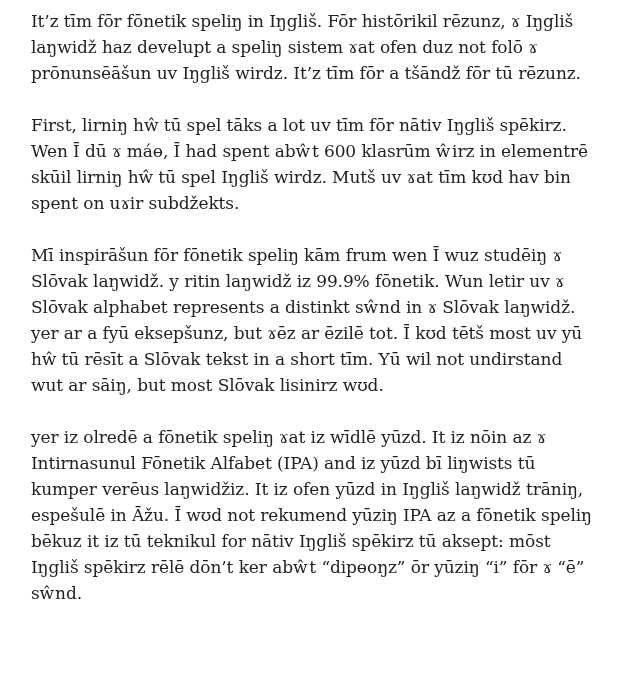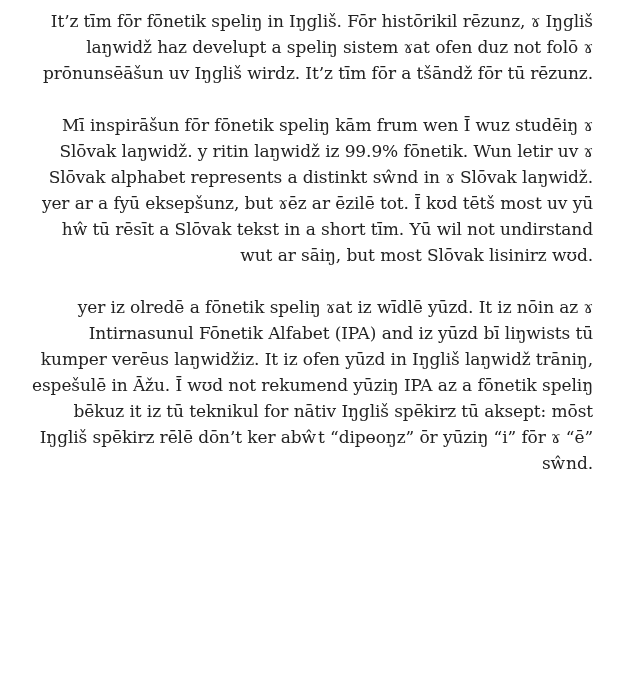--- a/index.html
+++ b/index.html
@@ -22,28 +22,29 @@
   }
   .article {
     font-family: "DejaVu Serif", "Liberation Serif", serif;
     font-size: 17px;
     line-height: 26px;
     color: #222222;
     letter-spacing: -0.1px;
   }
   .article p {
     margin: 0 0 26px 0;
-    text-align: right;
+    text-align: left;
   }
   .article p:last-child {
     margin-bottom: 0;
   }
 </style>
 </head>
 <body>
 
 <div class="page">
   <div class="article">
     <p>It’z tīm fōr fōnetik speliŋ in Iŋgliš. Fōr histōrikil rēzunz, ɤ Iŋgliš laŋwidž haz develupt a speliŋ sistem ɤat ofen duz not folō ɤ prōnunsēāšun uv Iŋgliš wirdz. It’z tīm fōr a tšāndž fōr tū rēzunz.</p>
+    <p>First, lirniŋ hŵ tū spel tāks a lot uv tīm fōr nātiv Iŋgliš spēkirz. Wen Ī dū ɤ máɵ, Ī had spent abŵt 600 klasrūm ŵirz in elementrē skūil lirniŋ hŵ tū spel Iŋgliš wirdz. Mutš uv ɤat tīm kʊd hav bin spent on uɤir subdžekts.</p>
     <p>Mī inspirāšun fōr fōnetik speliŋ kām frum wen Ī wuz studēiŋ ɤ Slōvak laŋwidž. y ritin laŋwidž iz 99.9% fōnetik. Wun letir uv ɤ Slōvak alphabet represents a distinkt sŵnd in ɤ Slōvak laŋwidž. yer ar a fyū eksepšunz, but ɤēz ar ēzilē tot. Ī kʊd tētš most uv yū hŵ tū rēsīt a Slōvak tekst in a short tīm. Yū wil not undirstand wut ar sāiŋ, but most Slōvak lisinirz wʊd.</p>
     <p>yer iz olredē a fōnetik speliŋ ɤat iz wīdlē yūzd. It iz nōin az ɤ Intirnasunul Fōnetik Alfabet (IPA) and iz yūzd bī liŋwists tū kumper verēus laŋwidžiz. It iz ofen yūzd in Iŋgliš laŋwidž trāniŋ, espešulē in Āžu. Ī wʊd not rekumend yūziŋ IPA az a fōnetik speliŋ bēkuz it iz tū teknikul for nātiv Iŋgliš spēkirz tū aksept: mōst Iŋgliš spēkirz rēlē dōn’t ker abŵt “dipɵoŋz” ōr yūziŋ “i” fōr ɤ “ē” sŵnd.</p>
   </div>
 </div>
 
 </body></html>

